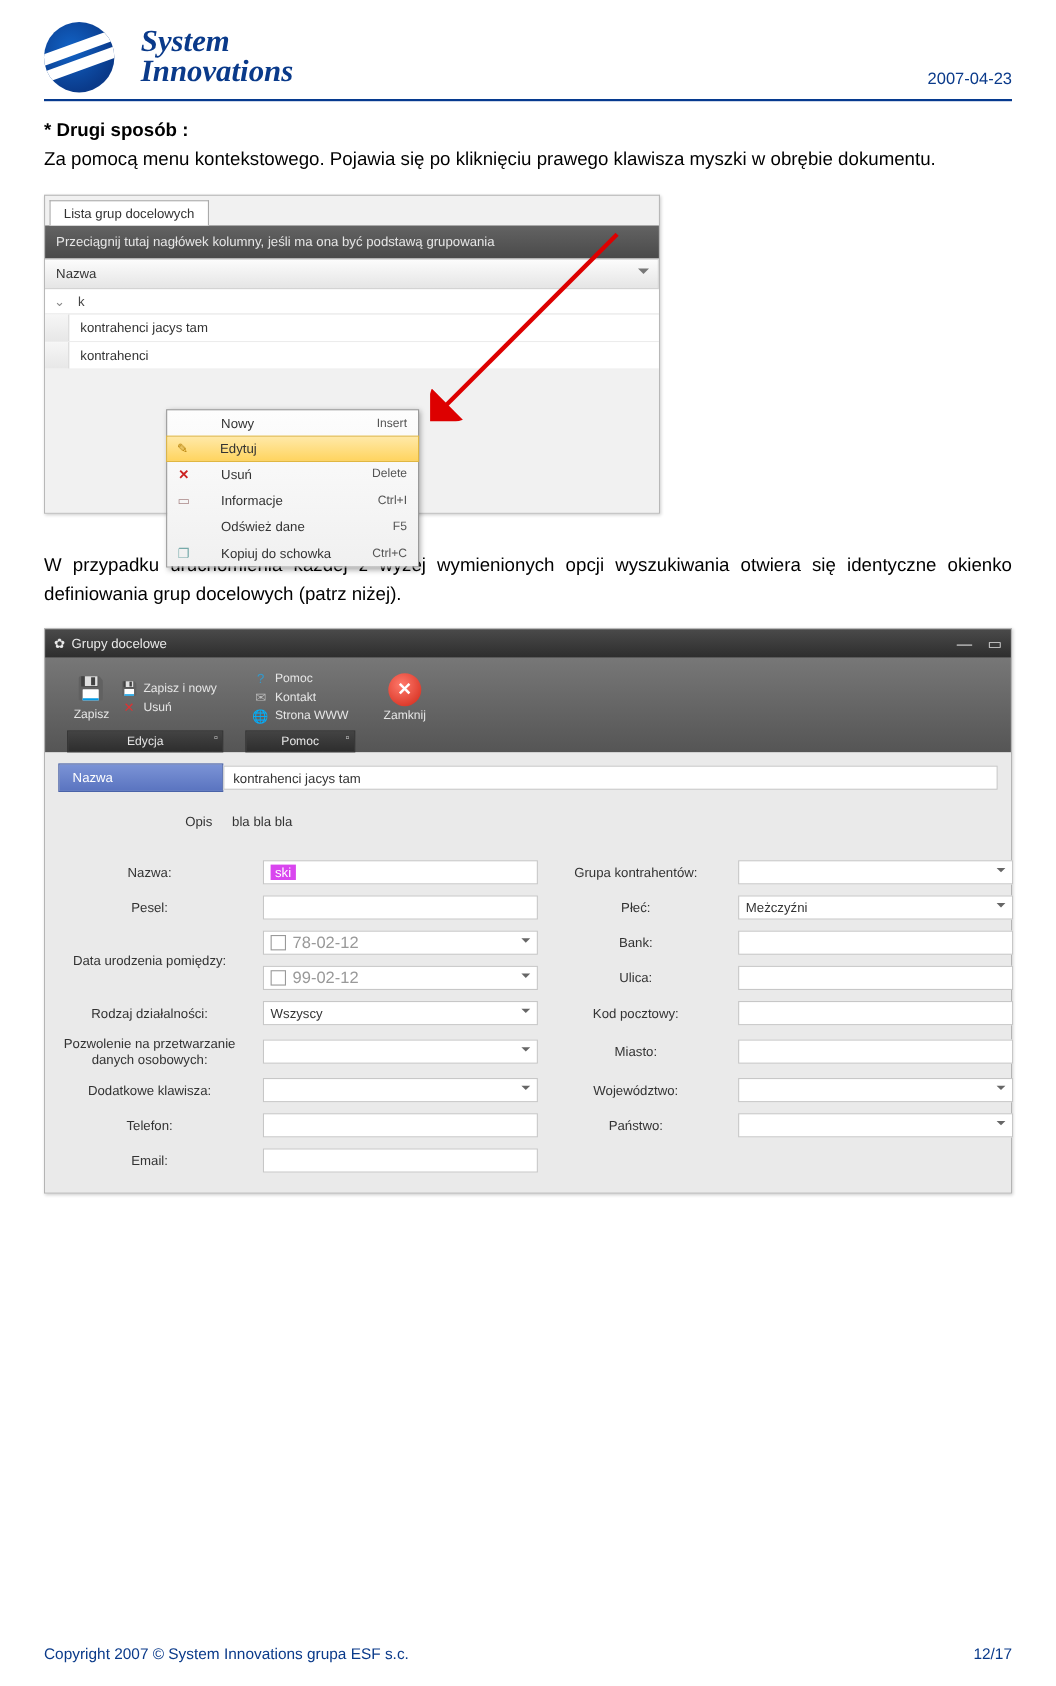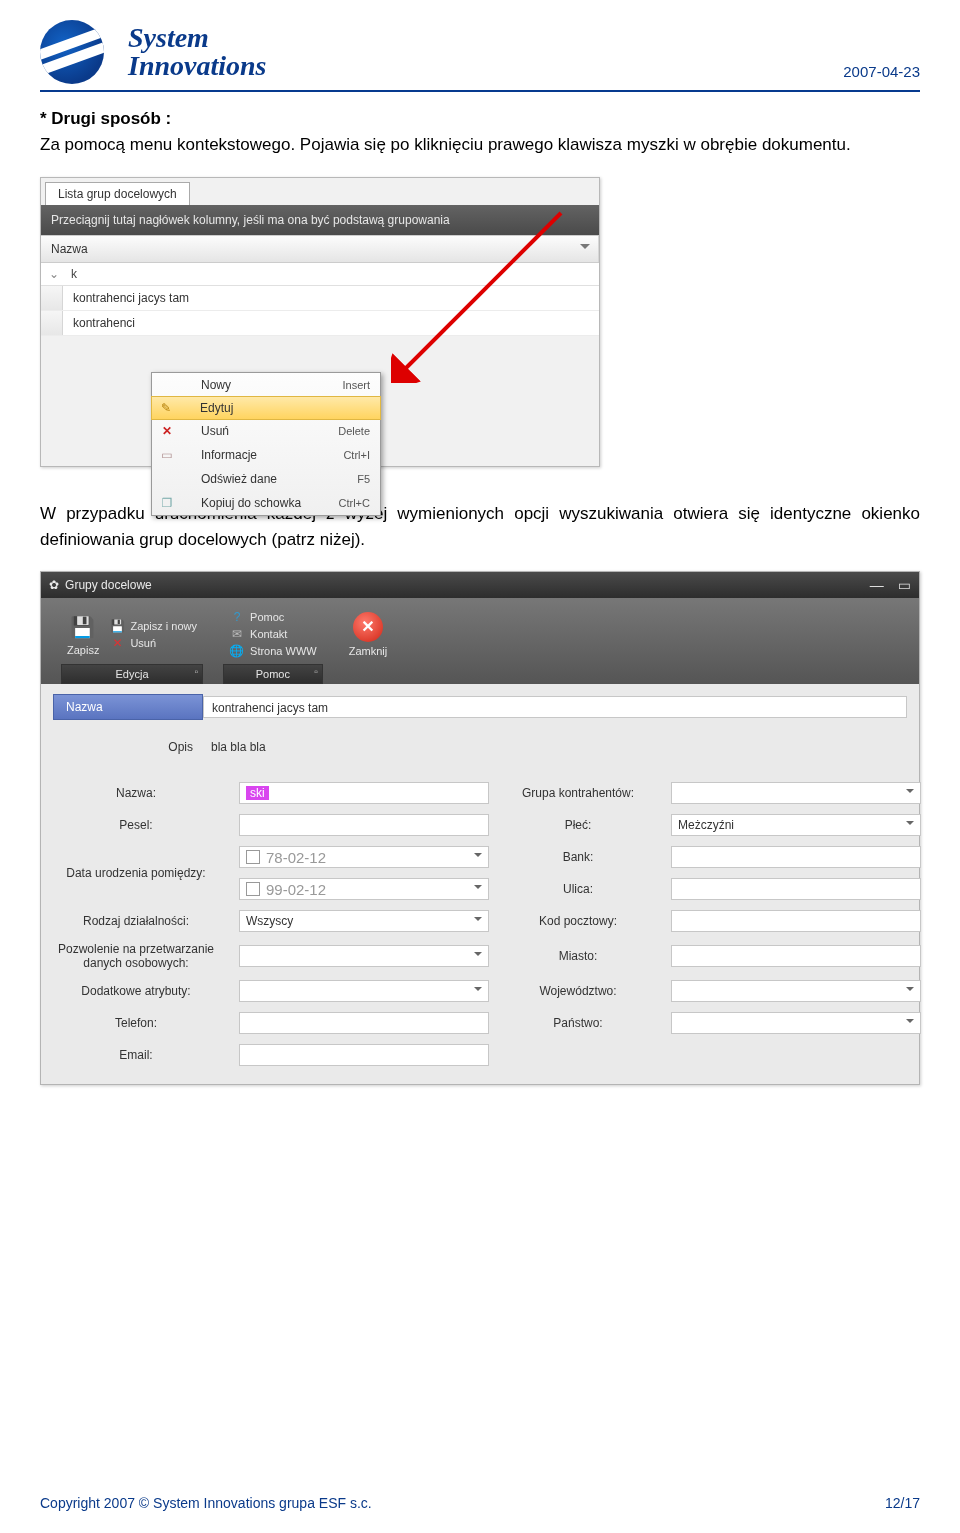--- a/index.html
+++ b/index.html
@@ -260,21 +260,21 @@
           <span>Wszyscy</span>
         </div>
       <div class="fg-label">Kod pocztowy:</div>
       <div class="fg-input"></div>
 
       <div class="fg-label">Pozwolenie na przetwarzanie danych osobowych:</div>
       <div class="fg-input sel"></div>
       <div class="fg-label">Miasto:</div>
       <div class="fg-input"></div>
 
-      <div class="fg-label">Dodatkowe atrybuty:</div>
+      <div class="fg-label">Dodatkowe klawisza:</div>
       <div class="fg-input sel"></div>
       <div class="fg-label">Województwo:</div>
       <div class="fg-input sel"></div>
 
       <div class="fg-label">Telefon:</div>
       <div class="fg-input"></div>
       <div class="fg-label">Państwo:</div>
       <div class="fg-input sel"></div>
 
       <div class="fg-label">Email:</div>

